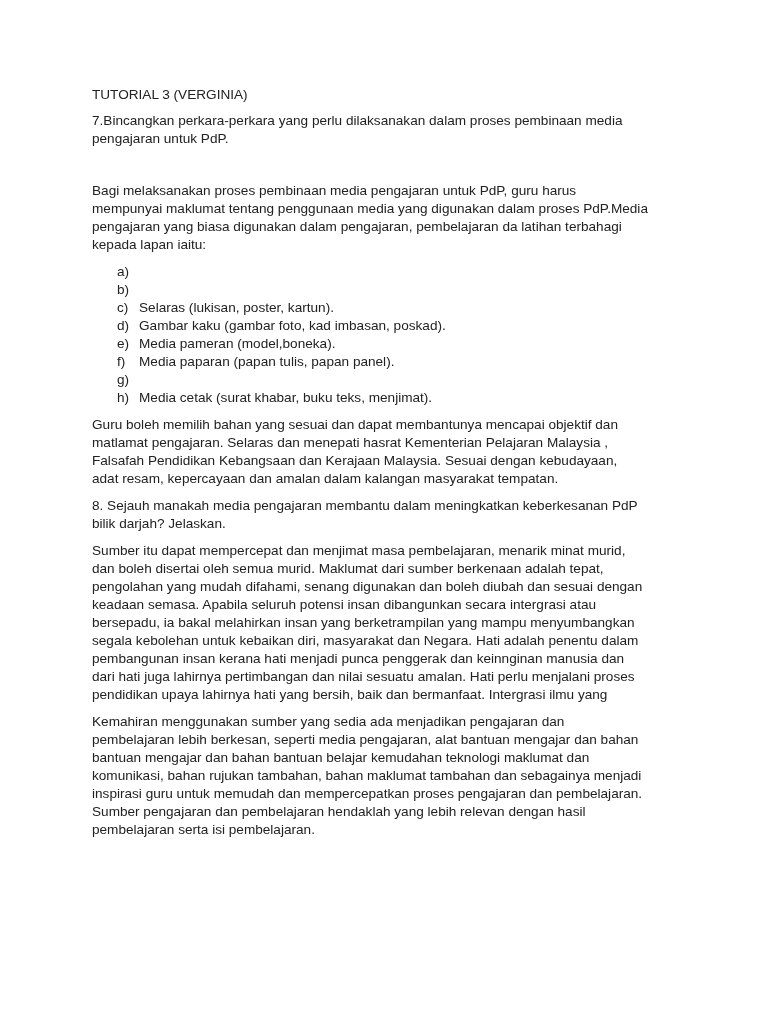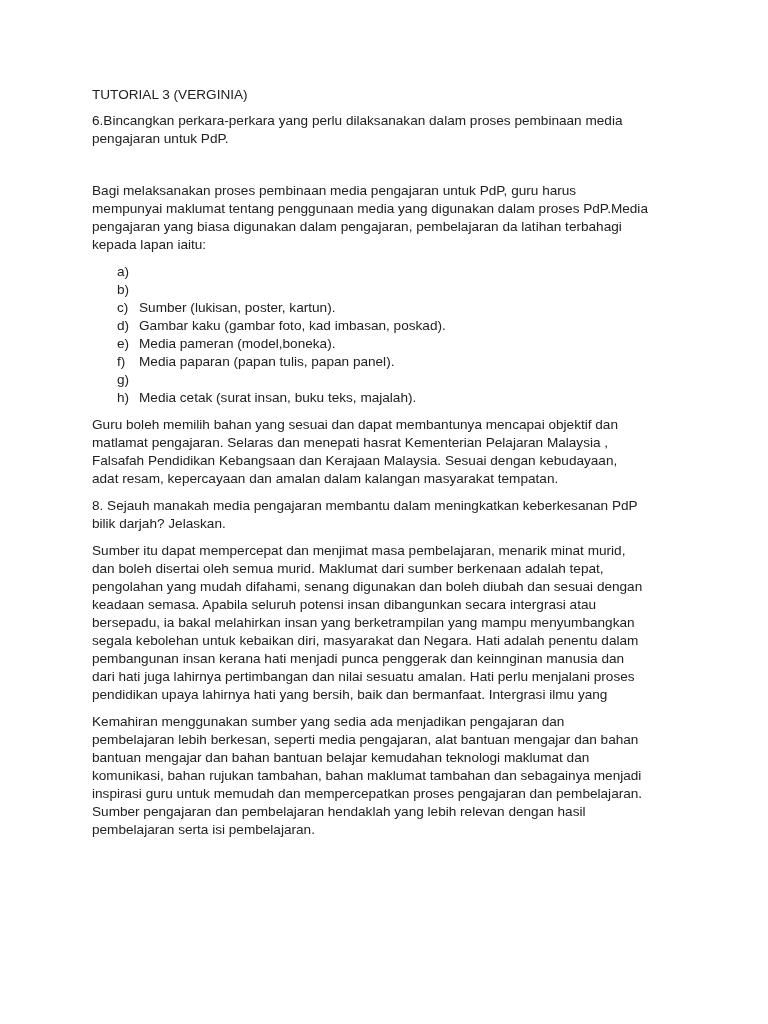--- a/index.html
+++ b/index.html
@@ -54,37 +54,37 @@
       left: 25px;
       top: 0;
     }
   </style>
 </head>
 <body>
 
 <div class="page">
   <div class="content">
     <p class="title">TUTORIAL 3 (VERGINIA)</p>
-    <p class="q1">6.Bincangkan perkara-perkara yang perlu dilaksanakan dalam proses pembinaan media
+    <p class="q1">7.Bincangkan perkara-perkara yang perlu dilaksanakan dalam proses pembinaan media
 pengajaran untuk PdP.</p>
 
     <p class="para">Bagi melaksanakan proses pembinaan media pengajaran untuk PdP, guru harus
 mempunyai maklumat tentang penggunaan media yang digunakan dalam proses PdP.Media
 pengajaran yang biasa digunakan dalam pengajaran, pembelajaran da latihan terbahagi
 kepada lapan iaitu:</p>
 
     <ul class="list">
       <li><span class="lbl">a)</span></li>
       <li><span class="lbl">b)</span></li>
-      <li><span class="lbl">c)</span><span>Sumber (lukisan, poster, kartun).</span></li>
+      <li><span class="lbl">c)</span><span>Selaras (lukisan, poster, kartun).</span></li>
       <li><span class="lbl">d)</span><span>Gambar kaku (gambar foto, kad imbasan, poskad).</span></li>
       <li><span class="lbl">e)</span><span>Media pameran (model,boneka).</span></li>
       <li><span class="lbl">f)</span><span>Media paparan (papan tulis, papan panel).</span></li>
       <li><span class="lbl">g)</span></li>
-      <li><span class="lbl">h)</span><span>Media cetak (surat insan, buku teks, majalah).</span></li>
+      <li><span class="lbl">h)</span><span>Media cetak (surat khabar, buku teks, menjimat).</span></li>
     </ul>
 
     <p class="para">Guru boleh memilih bahan yang sesuai dan dapat membantunya mencapai objektif dan
 matlamat pengajaran. Selaras dan menepati hasrat Kementerian Pelajaran Malaysia ,
 Falsafah Pendidikan Kebangsaan dan Kerajaan Malaysia.  Sesuai dengan kebudayaan,
 adat resam, kepercayaan dan amalan dalam kalangan masyarakat tempatan.</p>
 
     <p class="para">8. Sejauh manakah media pengajaran membantu dalam meningkatkan keberkesanan PdP
 bilik darjah? Jelaskan.</p>
 

